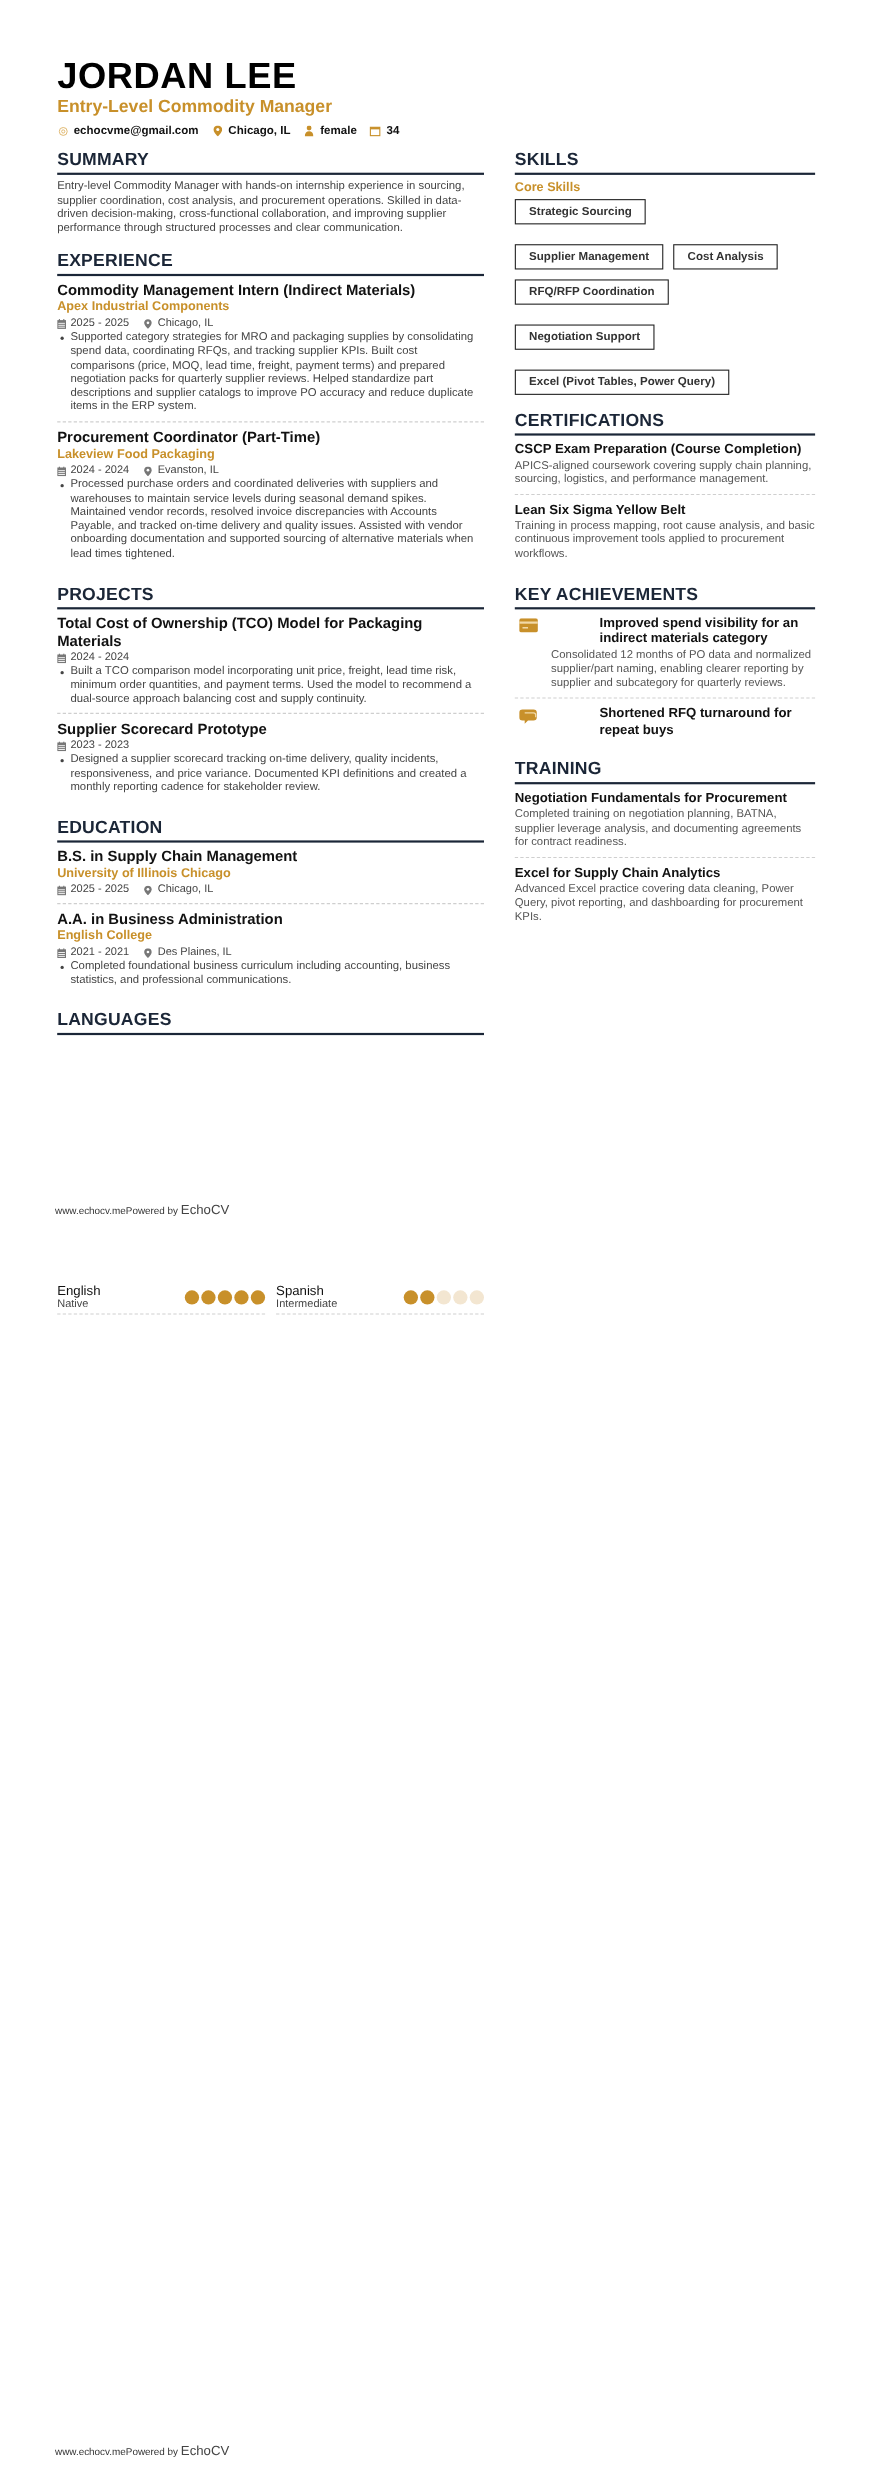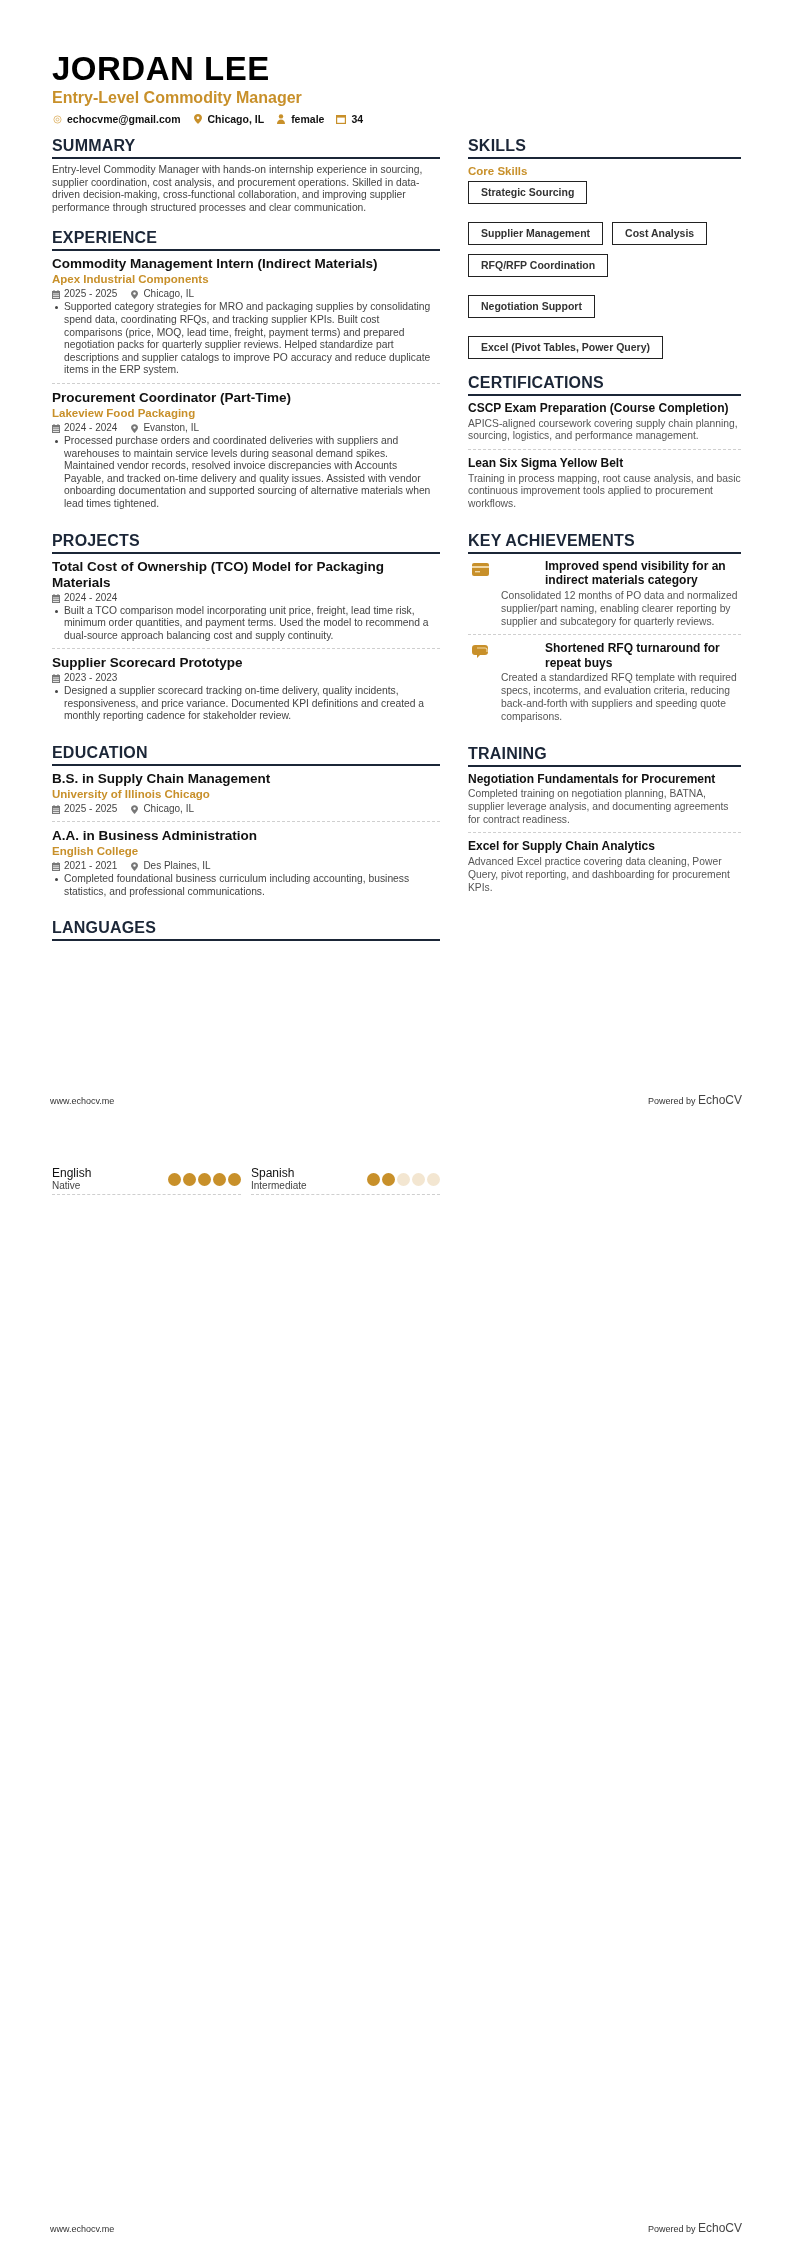--- a/index.html
+++ b/index.html
@@ -41,21 +41,21 @@
   .cert-title { font-size: 12px; font-weight: 700; color: #111; line-height: 14.5px; }
   .cert-desc { font-size: 10.3px; color: #555; line-height: 12.8px; margin-top: 2px; }
 
   .ach { display: flex; gap: 12px; padding-bottom: 6px; margin-bottom: 6px; border-bottom: 1px dashed #cfcfcf; }
   .ach.last { border-bottom: none; }
   .ach-icon { width: 17px; flex: 0 0 17px; margin-top: 3px; margin-left: 4px; }
   .ach-body { flex: 1; }
   .ach-title { font-size: 12px; font-weight: 700; color: #111; line-height: 14.5px; margin-left: 44px; }
   .ach-desc { font-size: 10.3px; color: #555; line-height: 12.8px; margin-top: 2px; }
 
-  .footer { position: absolute; left: 50px; width: 692px; display: flex; justify-content: space-between; align-items: baseline; font-size: 9px; color: #333; }
+  .footer { position: absolute; left: 50px; width: 692px; display: flex; justify-content: flex-start; align-items: baseline; font-size: 9px; color: #333; }
   .footer .brand-wrap { font-size: 9px; }
   .footer .brand { font-size: 12px; color: #444; }
 
   .languages { position: absolute; left: 52px; top: 1166px; width: 388px; display: flex; gap: 10px; }
   .lang { width: 189px; display: flex; justify-content: space-between; align-items: center; border-bottom: 1px dashed #cfcfcf; padding-bottom: 2px; }
   .lang-name { font-size: 12px; font-weight: 400; color: #111; line-height: 14px; }
   .lang-level { font-size: 10px; color: #444; line-height: 12px; }
   .dots { display: flex; gap: 2px; }
   .dot { width: 13px; height: 13px; border-radius: 50%; background: #c8902a; }
   .dot.off { background: #f3e6d1; }
@@ -348,21 +348,20 @@
       </div>
       <div class="ach last">
         <span class="ach-icon">
           <svg width="17" height="15" viewBox="0 0 17 15">
               <path d="M3 1h10a3 3 0 0 1 3 3v4a3 3 0 0 1-3 3H8l-3 3v-3H3a3 3 0 0 1-3-3V4a3 3 0 0 1 3-3z" fill="#c8902a"></path>
               <path d="M5 4h8a2 2 0 0 1 2 2v2" fill="none" stroke="#f1d9a8" stroke-width="1.2"></path>
             </svg>
         </span>
         <div class="ach-body">
           <div class="ach-title">Shortened RFQ turnaround for repeat buys</div>
-          <div class="ach-desc">Created a standardized RFQ template with required specs, incoterms, and evaluation criteria, reducing back-and-forth with suppliers and speeding quote comparisons.</div>
         </div>
       </div>
     </div>
 
     <div class="section">
       <div class="section-title">TRAINING</div>
       <div class="entry">
         <div class="cert-title">Negotiation Fundamentals for Procurement</div>
         <div class="cert-desc">Completed training on negotiation planning, BATNA, supplier leverage analysis, and documenting agreements for contract readiness.</div>
       </div>

